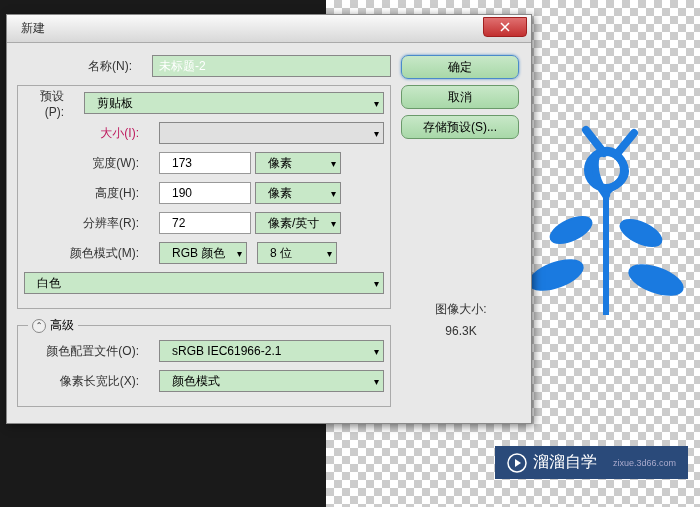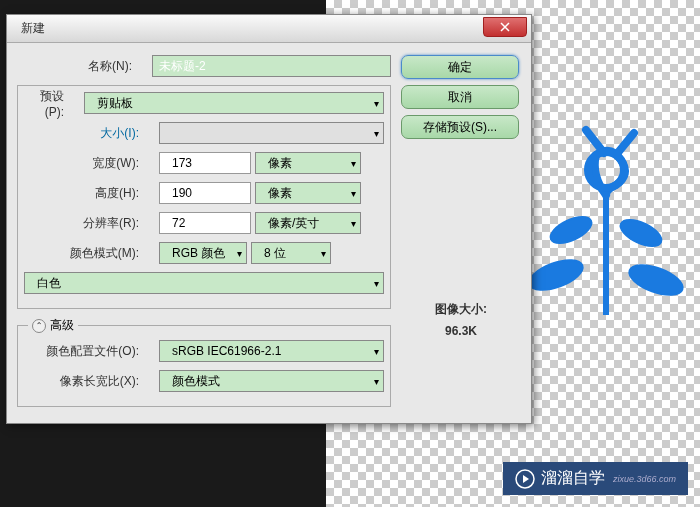--- a/index.html
+++ b/index.html
@@ -1,45 +1,45 @@
 <!DOCTYPE html>
 <html><head>
 <meta charset="utf-8">
 <style>
 * { box-sizing: border-box; margin: 0; padding: 0; }
 body { font-family: "Microsoft YaHei", sans-serif; font-size: 12px; background: #1a1a1a; width: 700px; height: 507px; position: relative; overflow: hidden; }
 .canvas-area { position: absolute; right: 0; top: 0; width: 374px; height: 507px; background-image: repeating-conic-gradient(#ccc 0 25%, #fff 0 50%); background-size: 16px 16px; }
 .plant { position: absolute; left: 190px; top: 115px; width: 180px; height: 200px; }
-.watermark { position: absolute; right: 12px; bottom: 12px; background: #2a4a7a; color: #fff; padding: 6px 12px; display: flex; align-items: center; gap: 6px; font-size: 16px; }
-.watermark-sub { font-size: 9px; color: #aac; margin-left: 2px; font-style: italic; }
+.watermark { position: absolute; right: 12px; bottom: 28px; background: #2a4a7a; color: #fff; padding: 6px 12px; display: flex; align-items: center; gap: 6px; font-size: 16px; }
+.watermark-sub { font-size: 9px; color: #aac; margin-left: 10px; }
 .dialog { position: absolute; left: 6px; top: 14px; width: 526px; background: #e8e8e8; border: 1px solid #888; box-shadow: 2px 2px 8px rgba(0,0,0,0.5); }
 .titlebar { background: linear-gradient(#fafafa, #d8d8d8); height: 28px; display: flex; align-items: center; padding: 0 14px; border-bottom: 1px solid #aaa; position: relative; }
 .title-text { font-size: 12px; color: #333; }
 .close-btn { position: absolute; right: 4px; top: 2px; width: 44px; height: 20px; background: linear-gradient(#e07070, #c23030); border: 1px solid #a02020; border-radius: 0 0 4px 4px; color: #fff; display: flex; align-items: center; justify-content: center; font-size: 11px; cursor: pointer; }
 .content { padding: 12px 10px 16px 10px; background: #e8e8e8; display: flex; }
 .left-panel { flex: 1; }
 .right-panel { width: 130px; padding-left: 10px; }
 .row { display: flex; align-items: center; margin-bottom: 8px; height: 22px; }
 .label { width: 135px; text-align: right; padding-right: 20px; color: #333; font-size: 12px; }
-.label-disabled { color: #0369a1; }
+.label-disabled { color: #be185d; }
 .input-selected { background: #2a7ad0; color: #fff; border: 1px solid #1a5aa0; }
 .input-fill { flex: 1; background: #c8e8c8; border: 1px solid #888; height: 22px; padding: 5px 6px; font-size: 12px; display: flex; align-items: center; }
 .dropdown { background: #c8e8c8; border: 1px solid #888; height: 22px; display: flex; align-items: center; padding: 0 12px; font-size: 12px; position: relative; }
 .dropdown::after { content: "▾"; position: absolute; right: 4px; font-size: 10px; }
-.dropdown-sm { width: 80px; margin-left: 4px; }
-.dropdown-unit { width: 106px; margin-left: 4px; }
+.dropdown-sm { width: 80px; margin-left: 10px; }
+.dropdown-unit { width: 86px; margin-left: 4px; }
 .dropdown-wide { flex: 1; }
 .input-num { width: 92px; background: #fff; border: 1px solid #999; height: 22px; padding: 0 12px; font-size: 12px; }
 .fieldset-wrap { border: 1px solid #aaa; padding: 10px 6px 6px 6px; margin-top: 6px; position: relative; }
 .adv-label { position: absolute; top: -9px; left: 10px; background: #e8e8e8; padding: 0 4px; font-size: 12px; display: flex; align-items: center; gap: 4px; }
 .chevron { width: 14px; height: 14px; border: 1px solid #888; border-radius: 50%; display: inline-flex; align-items: center; justify-content: center; font-size: 8px; background: #f0f0f0; }
 .btn { width: 118px; height: 24px; background: linear-gradient(#c8e8c8, #a8d8a8); border: 1px solid #6a9a6a; border-radius: 7px; font-size: 12px; margin-bottom: 6px; cursor: pointer; display: flex; align-items: center; justify-content: center; }
 .btn-primary { box-shadow: 0 0 3px #4a8aca; border-color: #4a8aca; }
 .btn-disabled { color: #999; background: linear-gradient(#e0e0e0, #d0d0d0); border-color: #aaa; cursor: default; }
-.size-info { margin-top: 160px; text-align: center; font-size: 12px; color: #333; line-height: 1.8; font-weight: bold; }
+.size-info { margin-top: 160px; text-align: center; font-size: 12px; color: #333; line-height: 1.8; }
 </style>
 </head>
 <body>
 
 <div class="canvas-area">
   <svg class="plant" viewBox="0 0 180 200">
     <g fill="#1a7ae0" stroke="#1a7ae0" stroke-width="2">
       <path d="M90 200 L90 80" stroke-width="6" fill="none"></path>
       <ellipse cx="40" cy="160" rx="28" ry="12" transform="rotate(-20 40 160)"></ellipse>
       <ellipse cx="140" cy="165" rx="28" ry="12" transform="rotate(20 140 165)"></ellipse>

